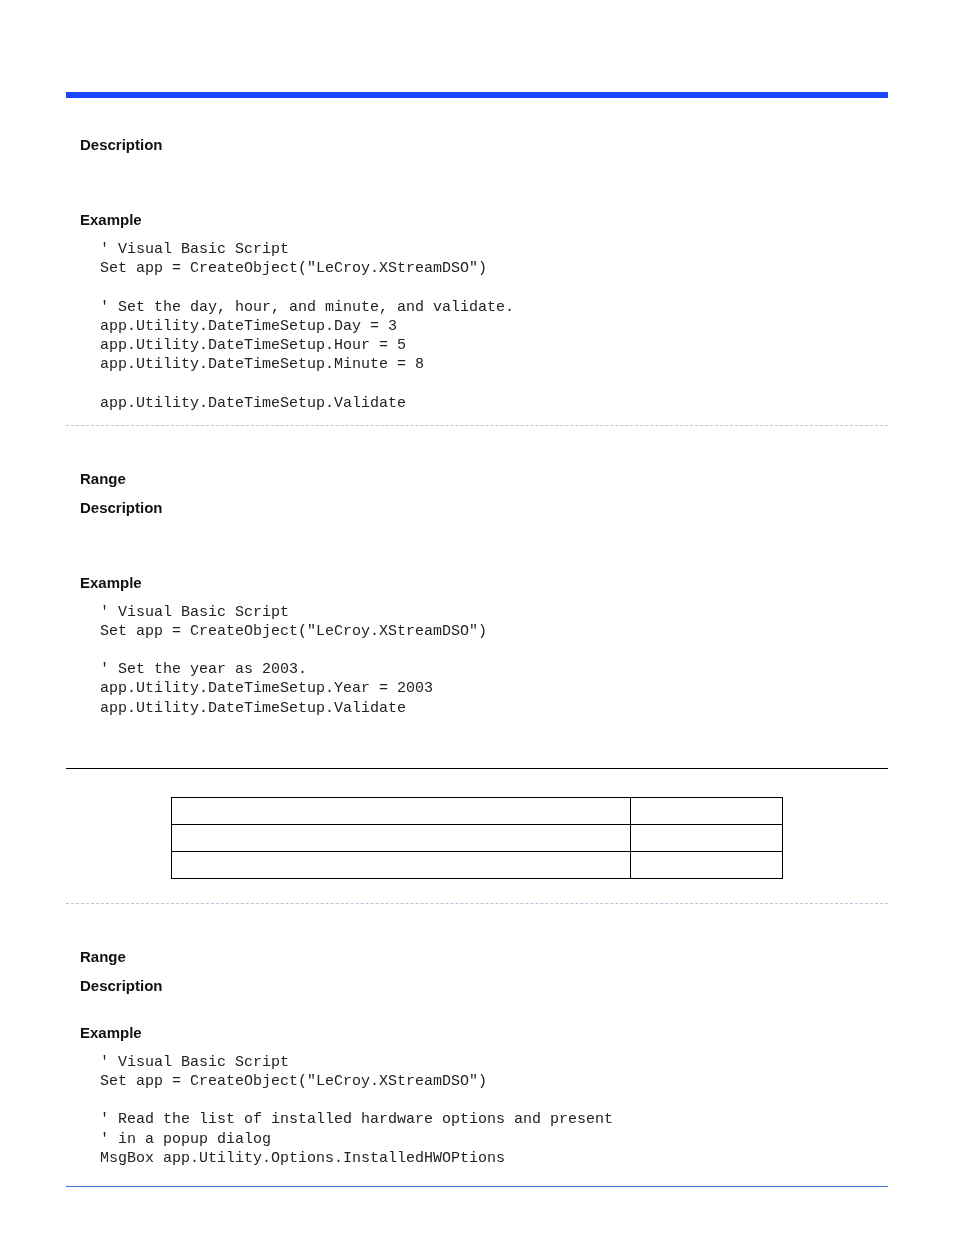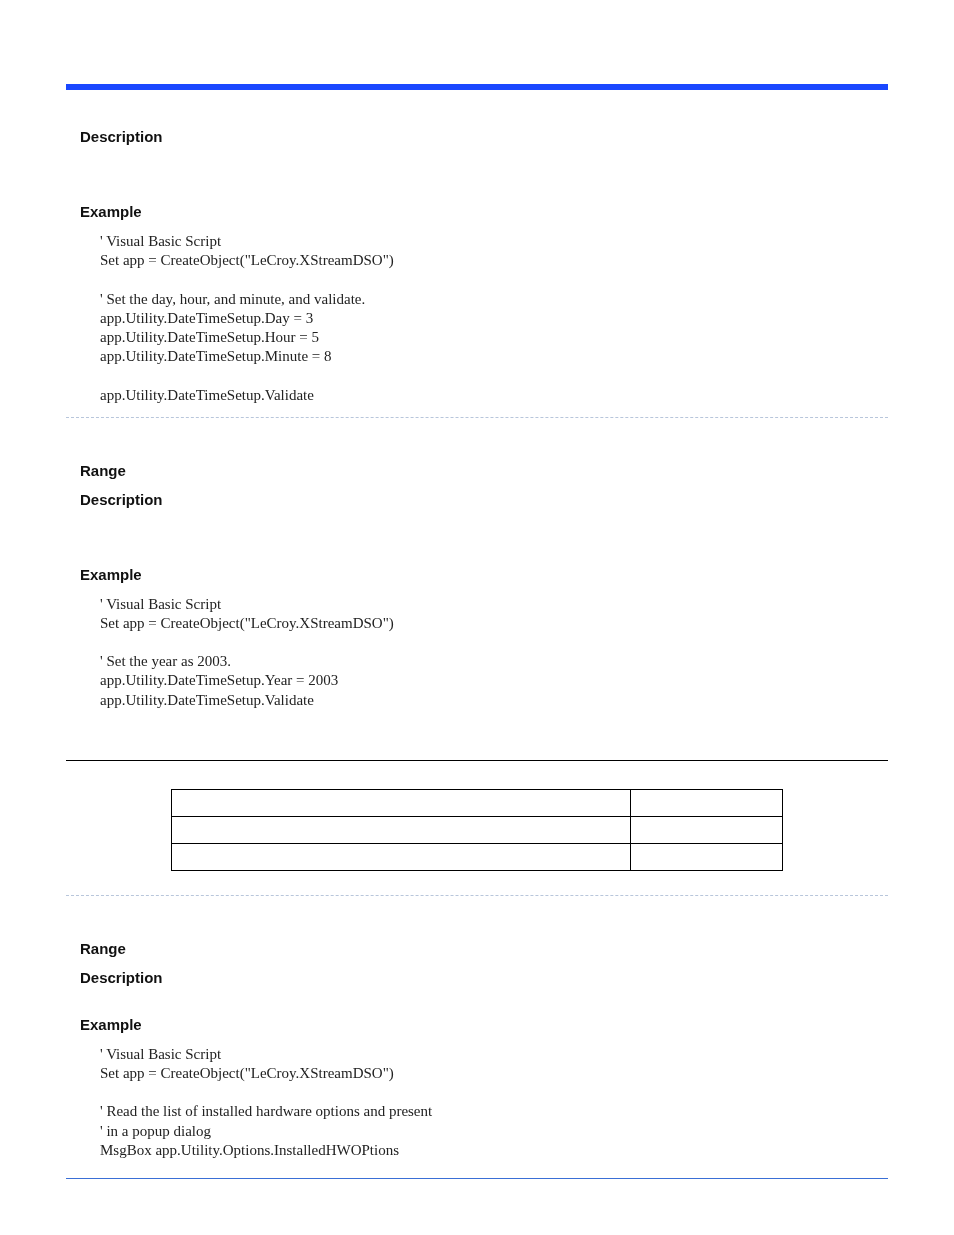--- a/index.html
+++ b/index.html
@@ -5,21 +5,21 @@
   body {
     margin: 0;
     padding: 0;
     background: #ffffff;
     font-family: Arial, Helvetica, sans-serif;
     color: #000;
     width: 954px;
   }
   .page {
     width: 822px;
-    margin: 0 auto;
+    margin: 8px auto;
     padding-top: 84px;
     padding-bottom: 20px;
     box-sizing: border-box;
   }
   .blue-rule {
     height: 6px;
     background: #1a47ff;
     width: 100%;
     margin-bottom: 38px;
   }
@@ -30,21 +30,21 @@
   .section-heading {
     font-size: 15px;
     font-weight: bold;
     margin: 0 0 12px 0;
     color: #111;
   }
   .section-heading.mt-big { margin-top: 58px; }
   .section-heading.mt-med { margin-top: 30px; }
   .section-heading.mt-xl { margin-top: 44px; }
   pre.code {
-    font-family: Liberation Serif, serif;
+    font-family: Liberation Mono, monospace;
     font-size: 15px;
     line-height: 1.28;
     margin: 0 0 0 20px;
     white-space: pre;
     color: #222;
   }
   .dotted-sep {
     border: none;
     height: 0;
     border-top: 1px dashed #b8c6db;

